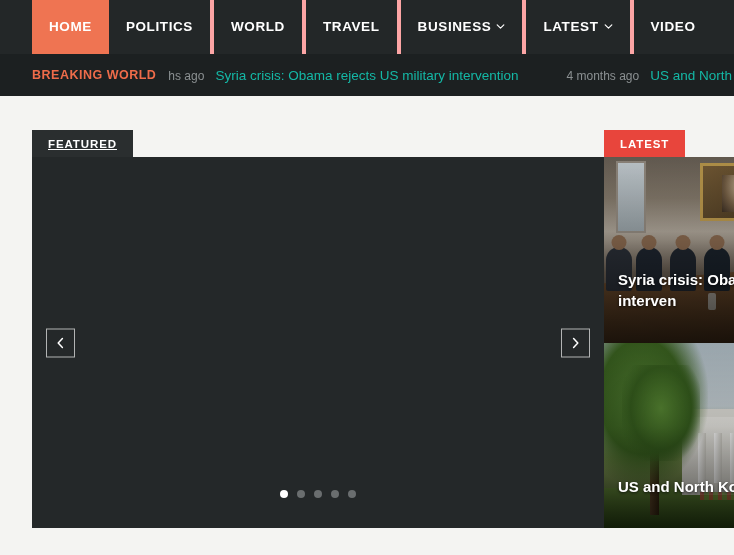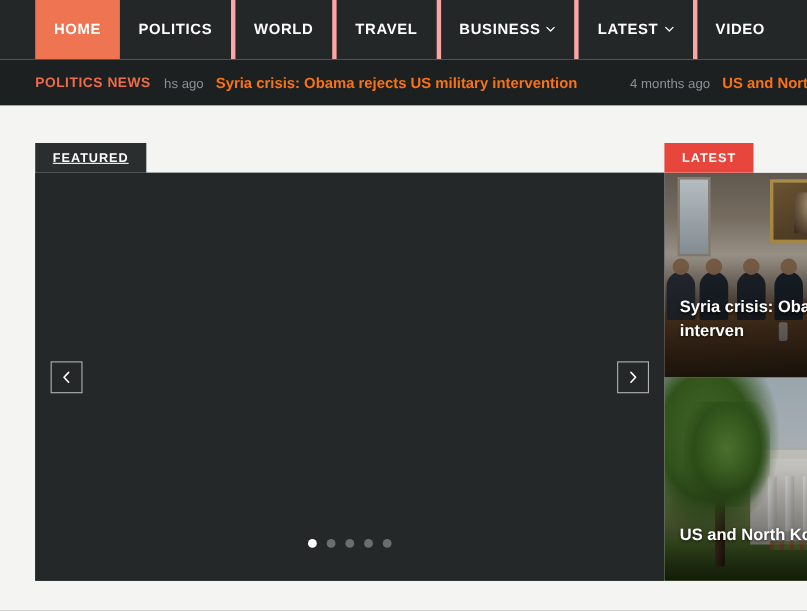--- a/index.html
+++ b/index.html
@@ -107,23 +107,23 @@
   }
   .ticker-time {
     color: #8b9092;
     font-size: 12px;
     font-weight: normal;
     margin-right: 11px;
     flex: 0 0 auto;
     text-align: right;
   }
   .ticker-headline {
-    color: #f97316;
+    color: #14b8a6;
     font-size: 13.5px;
-    font-weight: bold;
+    font-weight: normal;
     flex: 0 0 auto;
     cursor: pointer;
   }
   .ticker-item.clipped .ticker-time { margin-left: -26px; }
 
   
   .content {
     position: absolute;
     left: 0;
     top: 96px;
@@ -425,21 +425,21 @@
     </div>
 
     <div class="nav-item">
       <span class="nav-label">VIDEO</span>
     </div>
 
   </nav>
 
   <div class="breaking-bar">
     <div class="breaking-inner">
-      <span class="breaking-title">POLITICS NEWS</span>
+      <span class="breaking-title">BREAKING WORLD</span>
 
       <span class="ticker-item clipped">
         <span class="ticker-time">hs ago</span>
         <span class="ticker-headline">Syria crisis: Obama rejects US military intervention</span>
       </span>
 
       <span class="ticker-item">
         <span class="ticker-time">4 months ago</span>
         <span class="ticker-headline">US and North Korea t</span>
       </span>

